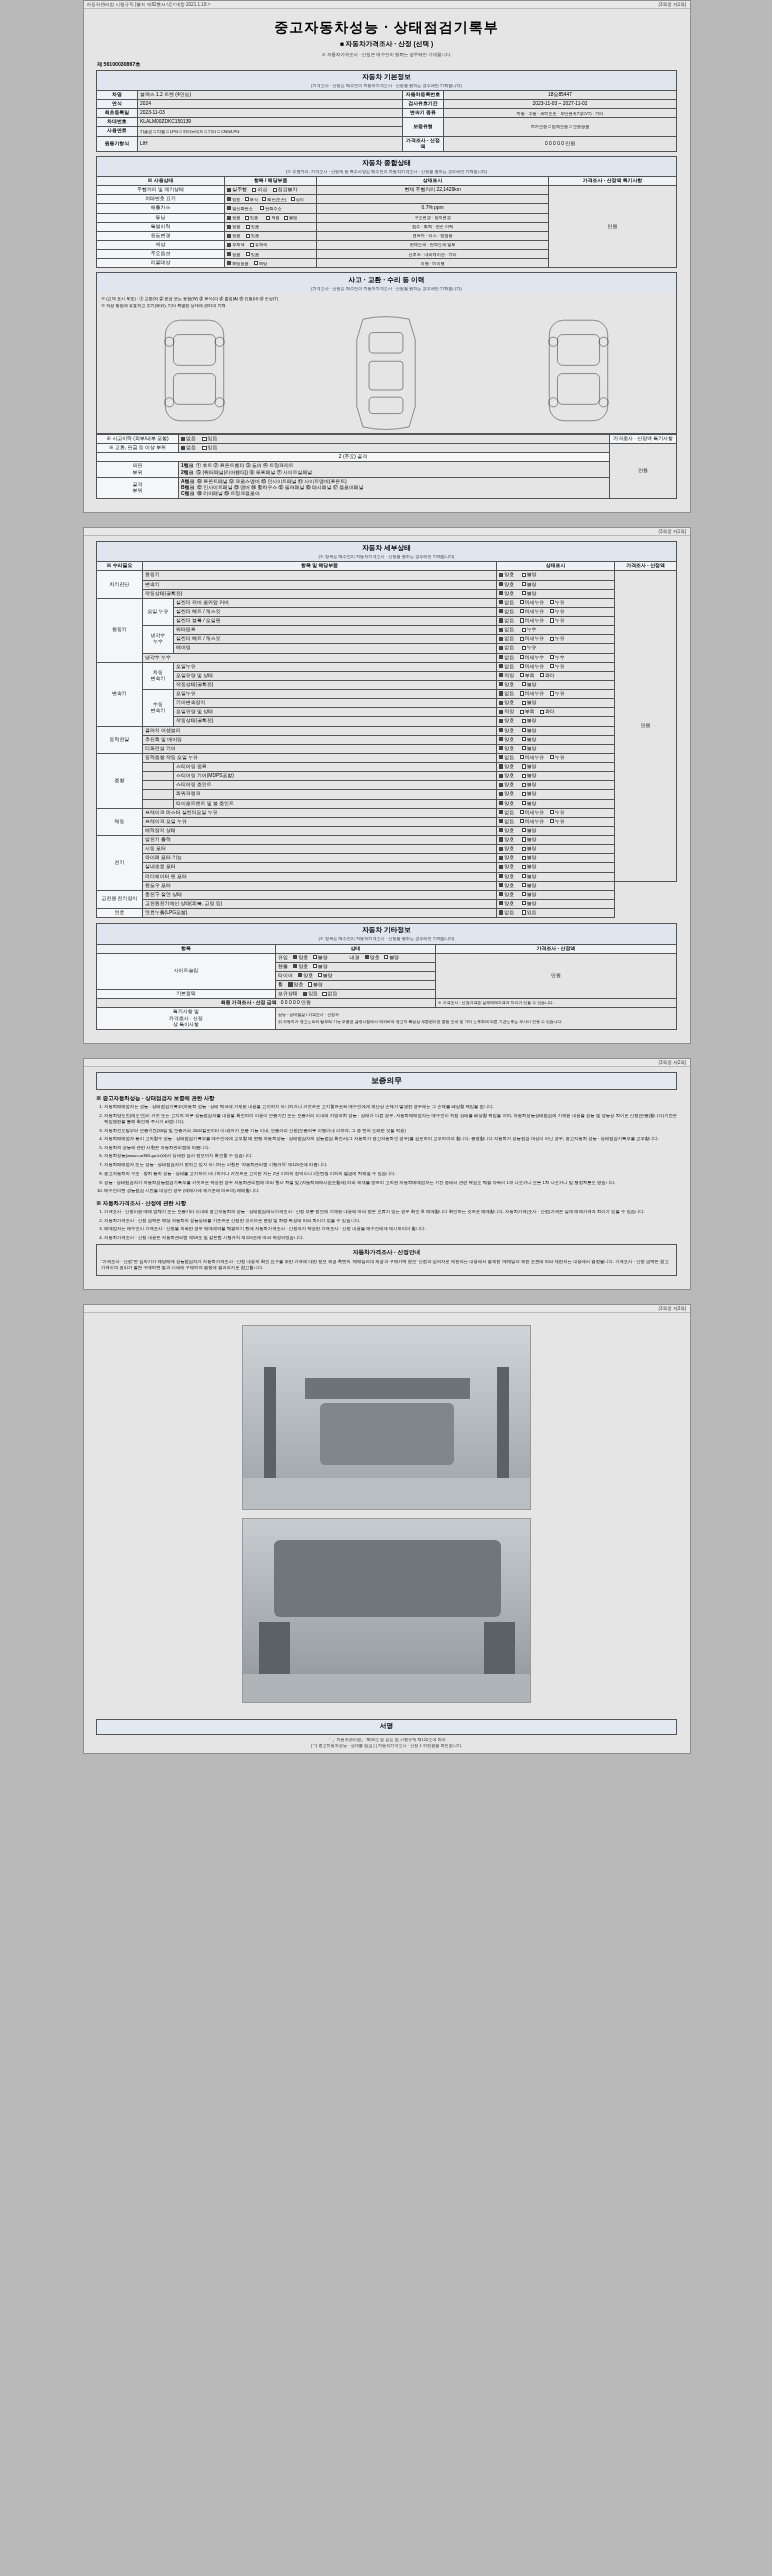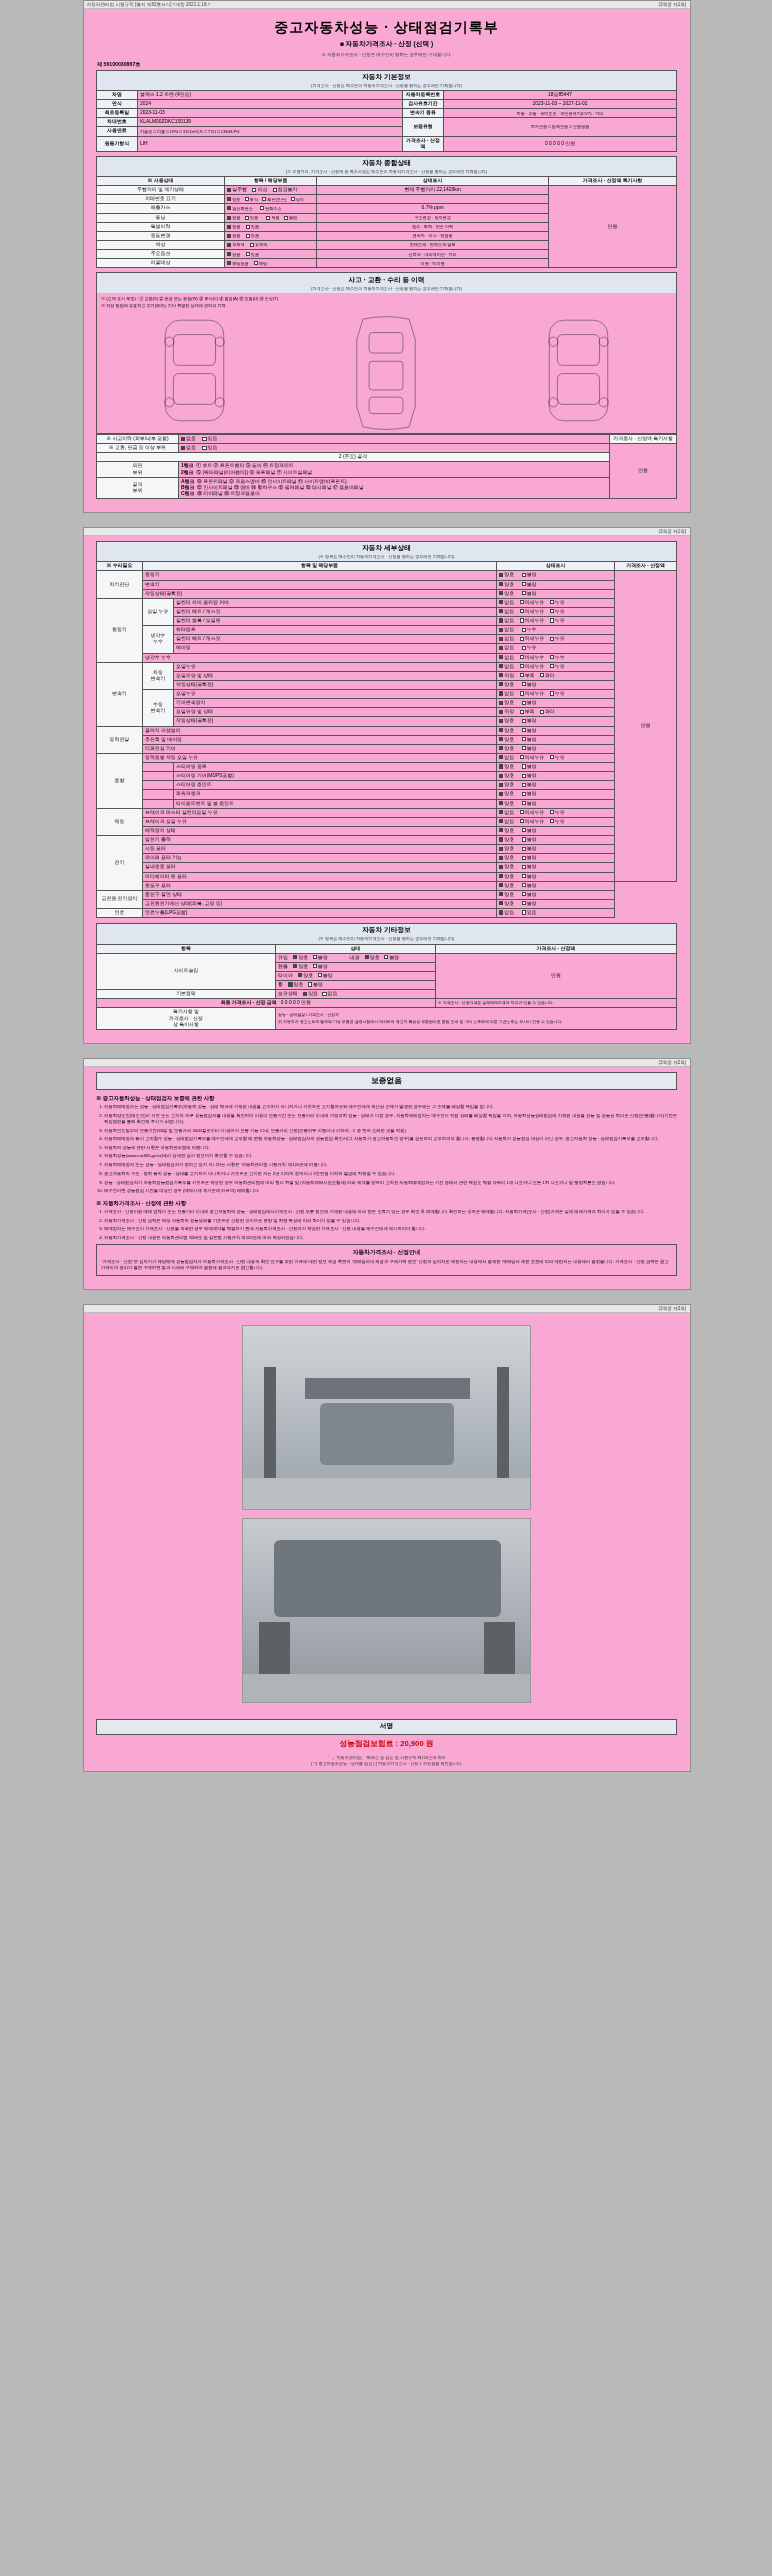--- a/index.html
+++ b/index.html
@@ -7,21 +7,21 @@
   body {
     width:773px;
     background:#b9b9b9;
     font-family:"Liberation Sans", sans-serif;
     font-size:5.7px;
     color:#000;
   }
   .page {
     width:608px;
     margin:0 auto 13.4px auto;
-    background:#f9a8d4;
+    background:#e5e5e5;
     border:0.5px solid #8f8f8f;
     padding:0;
     position:relative;
   }
   .pg-top-bar {
     background:#e8e8e8;
     border-bottom:0.5px solid #bbb;
     font-size:4.6px;
     padding:1px 3.1px;
     display:flex;
@@ -755,21 +755,21 @@
       </table>
   </div>
 </div>
 
 <div class="page">
   <div class="pg-top-bar">
     <span></span>
     <span>(3쪽중 제2쪽)</span>
   </div>
   <div class="pg-inner">
-    <div class="notice-title">보증없음</div>
+    <div class="notice-title">보증의무</div>
 
     <div class="notice-h">※ 중고자동차성능 · 상태점검자 보증에 관한 사항</div>
     <ol class="notice">
       <li>자동차매매업자는 성능 · 상태점검기록부(자동차 성능 · 상태 체크에 기재된 내용을 고지하지 아니하거나 거짓으로 고지할으로써 매수인에게 재산상 손해가 발생한 경우에는 그 손해를 배상할 책임을 집니다.</li>
       <li>자동차양도인(매도인)이 거짓 또는 고지의 의무 성능점검자를 내용을 확인하여 이용이 보증기간 또는 보증거리 이내에 지방자치 성능 · 상태가 다른 경우, 자동차매매업자는 매수인이 직접 상태를 배상할 책임을 지며, 자동차성능상태점검에 기재된 내용을 성능 및 성능상 차이로 산정(보증)합니다(기간은 책임원한을 통해 확인해 주시기 바랍니다).</li>
       <li>자동차인도일부터 보증기간(30일 및 보증거리 2000킬로미터 이내)까지 보증 기능 이내, 보증거리 산정(보증의무 이행이내 이하여, 그 중 먼저 도래한 것을 적용)</li>
       <li>자동차매매업자 등이 고의할수 성능 · 상태점검기록부를 매수인에게 교부할 때 현행 자동차성능 · 상태점검자의 성능점검 확인서(그 자동차가 중고자동차인 경우)를 검토하여 교부하여야 합니다. 증명합니다 자동차가 성능점검 대상이 아닌 경우, 중고자동차 성능 · 상태점검기록부를 교부합니다.</li>
       <li>자동차의 성능에 관한 사항은 자동차관리법에 따릅니다.</li>
       <li>자동차성능(www.car365.go.kr)에서 상세한 검사 정보까지 확인할 수 있습니다.</li>
       <li>자동차매매업자 또는 성능 · 상태점검자가 정하고 있지 아니하는 사항은 '자동차관리법 시행규칙' 제120조에 따릅니다.</li>
@@ -811,18 +811,17 @@
         <div class="lift" style="left:0;bottom:0;width:289px;height:31px;background:#b9bec2"></div>
       </div>
       <div class="photo p2">
         <div class="lift" style="left:31px;top:20.6px;width:227px;height:77px;background:#6f767c;border-radius:6.2px"></div>
         <div class="lift" style="left:15.5px;top:103px;width:31px;height:67px;"></div>
         <div class="lift" style="right:15.5px;top:103px;width:31px;height:67px;"></div>
         <div class="lift" style="left:0;bottom:0;width:289px;height:28px;background:#aeb4b8"></div>
       </div>
     </div>
     <div class="sign-band">서명</div>
-    <div class="price">성능점검보험료 : 20,900 원</div>
     <div class="footer-note">「 」자동차관리법」 제58조 및 같은 법 시행규칙 제120조에 따라</div>
     <div class="footer-note2">[ㄱ] 중고자동차성능 · 상태를 점검 [ ] 자동차가격조사 · 산정 1 하였음을 확인합니다.</div>
   </div>
 </div>
 
 
 </body></html>

